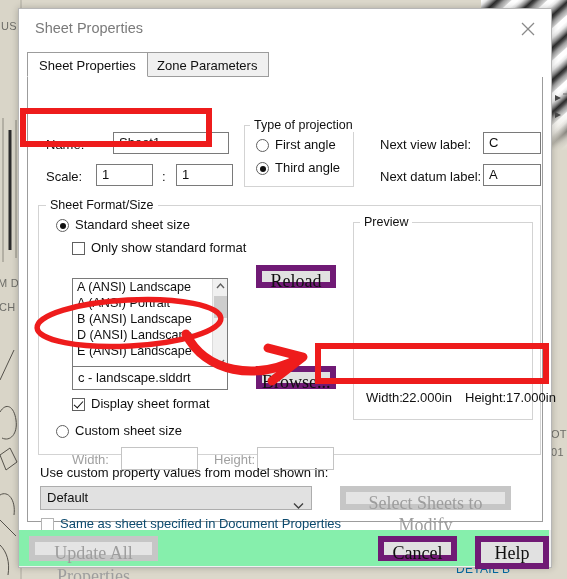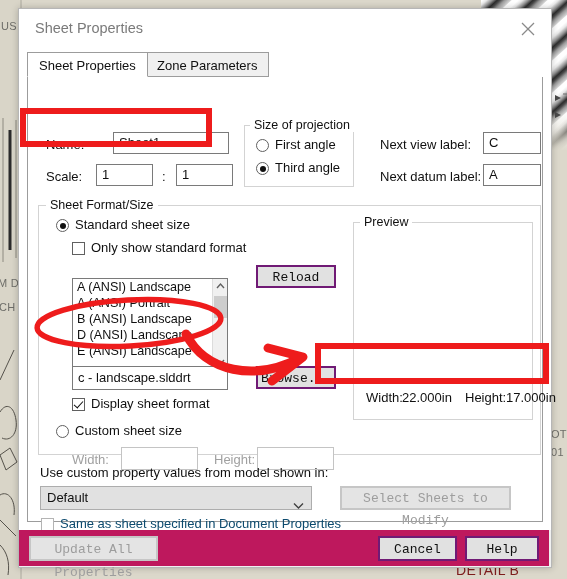--- a/index.html
+++ b/index.html
@@ -226,27 +226,27 @@
     font-size: 13px;
     color: #101010;
     white-space: nowrap;
   }
   .check.dimmed .cl { color: #0c4a6e; }
 
   
   .btn {
     position: absolute;
     background: #e1e1e1;
-    border: 2px solid #701a75;
-    box-sizing: border-box;
-    font-size: 13px;
+    border: 6px solid #701a75;
+    box-sizing: border-box;
+    font-size: 18px;
     color: #101010;
     text-align: center;
     cursor: pointer;
-    font-family: Liberation Mono, monospace;
+    font-family: Liberation Serif, serif;
   }
   .btn.disabled { color: #9d9d9d; background: #e4e4e4; border-color: #c6c6c6; cursor: default; }
 
   
   .listbox {
     position: absolute;
     background: #ffffff;
     border: 1px solid #7a7a7a;
     box-sizing: border-box;
     overflow: hidden;
@@ -292,21 +292,21 @@
     padding: 0 6px;
     cursor: pointer;
   }
   .combo .arrow { position: absolute; right: 7px; top: 8px; }
 
   
   .footer {
     position: absolute;
     left: 0; top: 521px;
     width: 530px; height: 36px;
-    background: #be185d;
+    background: #86efac;
   }
 
   
   .ann { position: absolute; pointer-events: none; }
   .ann-rect {
     position: absolute;
     border: 6px solid #ee1c1c;
     box-sizing: border-box;
     background: transparent;
     pointer-events: none;
@@ -341,21 +341,21 @@
     <polygon points="555,95 561,98 555,101" fill="#4a4a4a"></polygon>
     <polygon points="555,112 561,115 555,118" fill="#4a4a4a"></polygon>
     <line x1="563" y1="94" x2="567" y2="94" stroke="#6a6a6a" stroke-width="1"></line>
   </svg>
 
   <div class="bg-text" style="left:1px; top:20px;">US</div>
   <div class="bg-text" style="left:-2px; top:277px;">M D</div>
   <div class="bg-text" style="left:-1px; top:301px;">CH</div>
   <div class="bg-text" style="left:551px; top:428px;">OT</div>
   <div class="bg-text" style="left:551px; top:446px;">01</div>
-  <div class="bg-text" style="left:456px; top:562px; font-size:14px; color:#7f1d1d;">DETAIL B</div>
+  <div class="bg-text" style="left:456px; top:562px; font-size:12px; color:#0369a1;">DETAIL B</div>
 
   <div class="dialog">
 
     <div class="titlebar">
       <div class="title-text">Sheet Properties</div>
       <div class="close-btn">
         <svg width="14" height="14">
           <line x1="1" y1="1" x2="13" y2="13" stroke="#8a8a8a" stroke-width="1.3"></line>
           <line x1="13" y1="1" x2="1" y2="13" stroke="#8a8a8a" stroke-width="1.3"></line>
         </svg>
@@ -378,21 +378,21 @@
 
         <div class="lbl" style="left:18px; top:60px;text-align:right;">Name:</div>
         <div class="tbox" style="left:68px; top:55px; width:116px; height:22px; line-height:20px;margin-left:17px;">Sheet1</div>
 
         <div class="lbl" style="left:18px; top:92px;">Scale:</div>
         <div class="tbox" style="left:68px; top:87px; width:57px; height:22px; line-height:20px;">1</div>
         <div class="lbl" style="left:134px; top:92px;">:</div>
         <div class="tbox" style="left:148px; top:87px; width:57px; height:22px; line-height:20px;">1</div>
 
         <div class="group" style="left:216px; top:48px; width:110px; height:62px;"></div>
-        <div class="group-title" style="left:222px; top:41px;">Size of projection</div>
+        <div class="group-title" style="left:222px; top:41px;">Type of projection</div>
         <div class="radio" style="left:228px; top:62px;">
           <span class="dot"></span>
           <span class="rl">First angle</span>
         </div>
         <div class="radio on" style="left:228px; top:85px;">
           <span class="dot"></span>
           <span class="rl">Third angle</span>
         </div>
 
         <div class="lbl" style="left:352px; top:60px;">Next view label:</div>
@@ -485,21 +485,21 @@
       </div>
     </div>
 
     <div class="footer">
       <div class="btn disabled" style="left:10px; top:6px; width:129px; height:25px; line-height:23px;">
         <span>Update All Properties</span>
       </div>
       <div class="btn" style="left:359px; top:6px; width:79px; height:25px; line-height:23px;">
         <span>Cancel</span>
       </div>
-      <div class="btn" style="left:446px; top:6px; width:74px; height:25px; line-height:23px;">
+      <div class="btn" style="left:456px; top:6px; width:74px; height:33px; line-height:23px;">
         <span>Help</span>
       </div>
     </div>
 
   </div>
 
   <div class="ann-rect" style="left:20px; top:108px; width:192px; height:39px;"></div>
 
   <div class="ann-rect" style="left:315px; top:343px; width:234px; height:41px;"></div>
 

